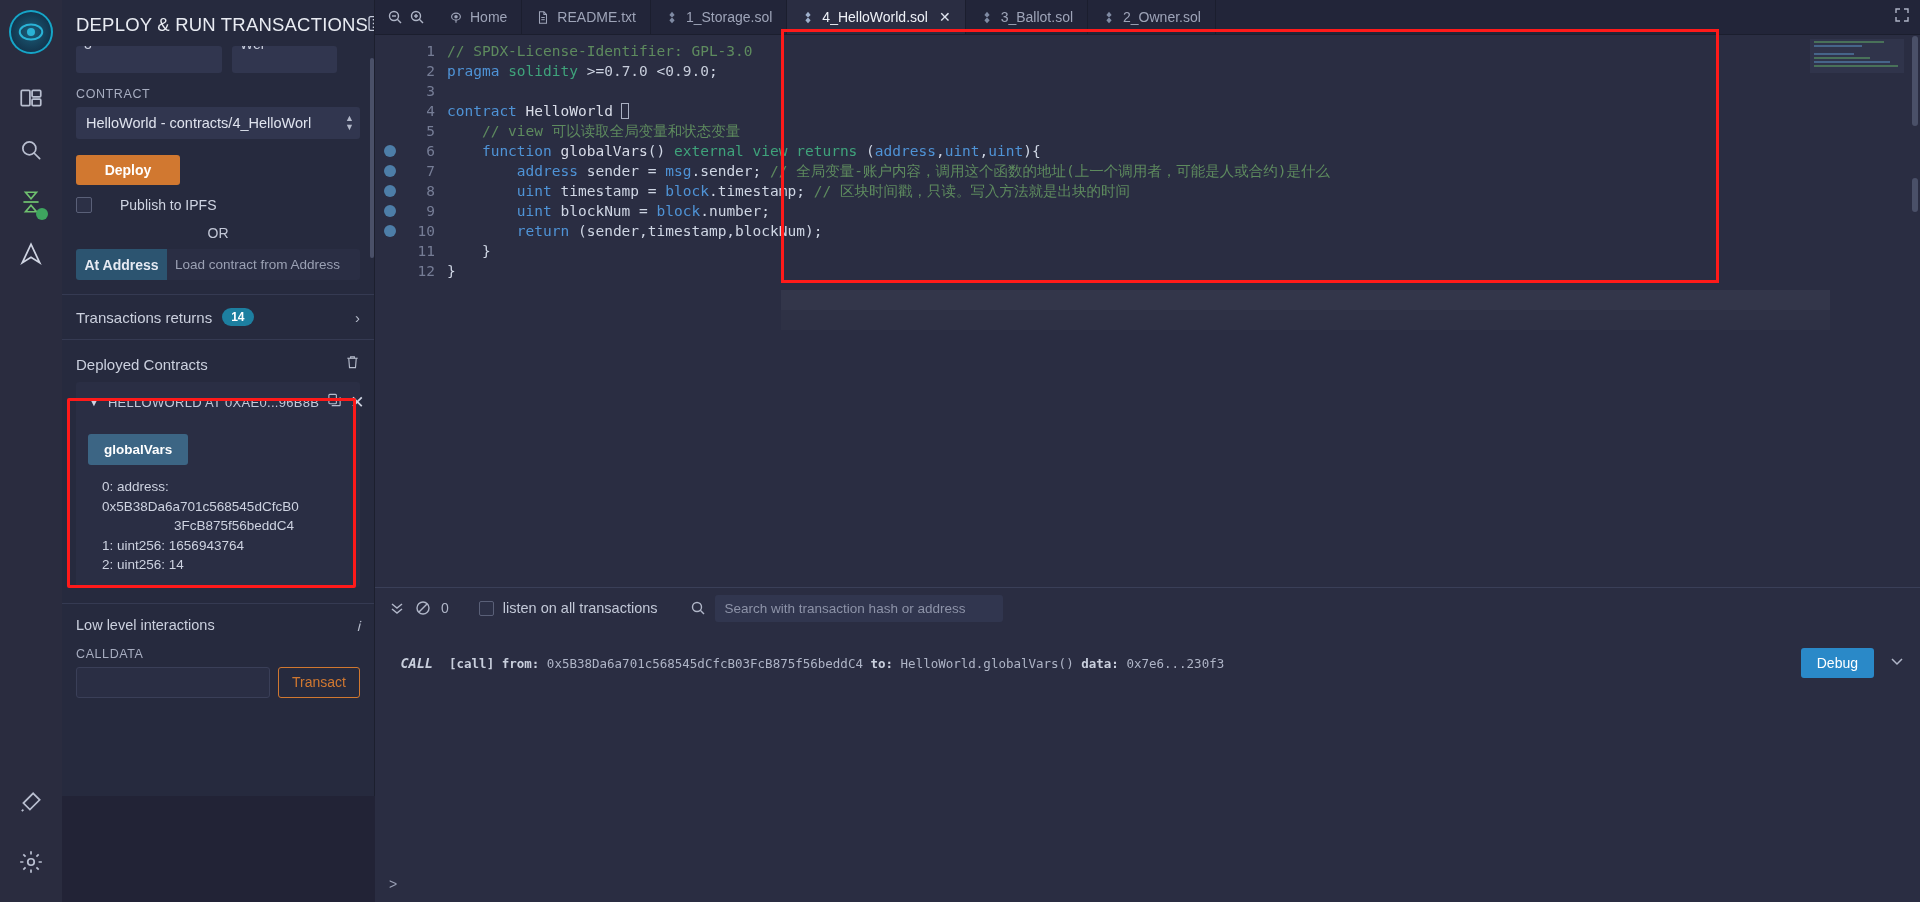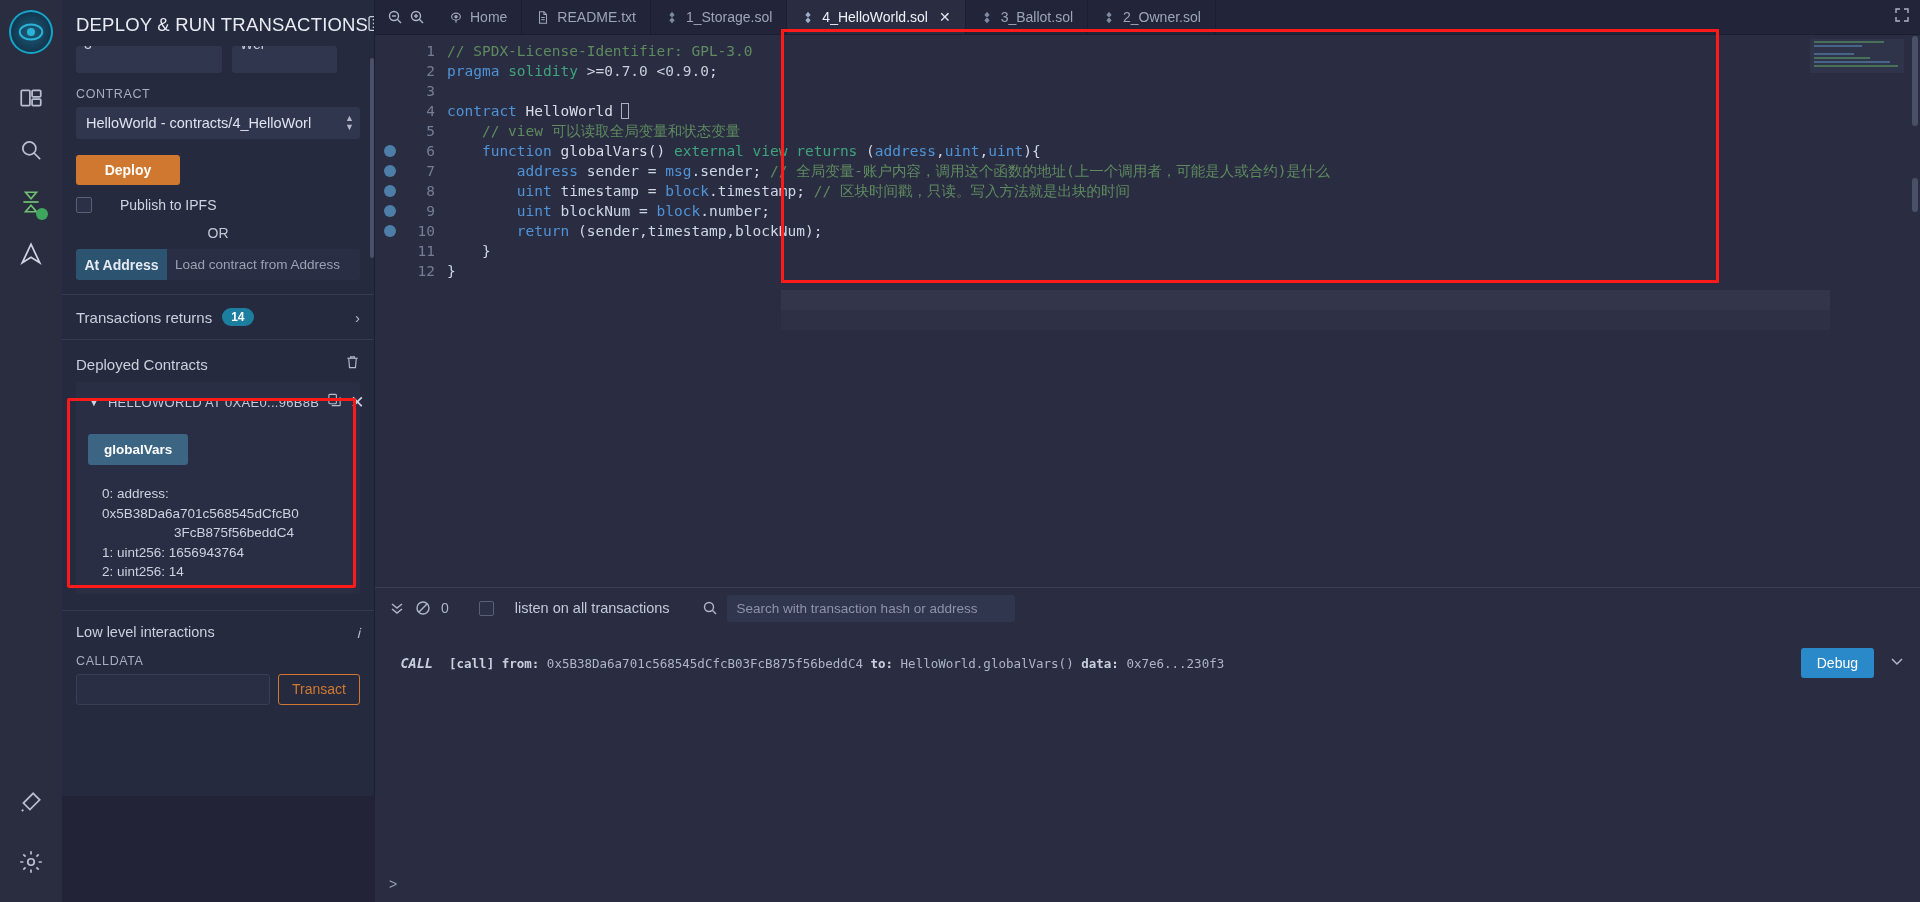--- a/index.html
+++ b/index.html
@@ -157,21 +157,21 @@
   .inst-ic { color: #b8bdcd; cursor: pointer; }
   .inst-ic svg { width: 15px; height: 16px; }
   .inst-x { color: #cfd4e2; font-size: 17px; cursor: pointer; line-height: 1; }
 
   .btn-fn {
     margin-top: 22px; background: #3c6584; border: none; border-radius: 3px;
     color: #fff; font-size: 13.5px; font-weight: bold;
     padding: 8px 16px; cursor: pointer;
     font-family: "Liberation Sans", sans-serif;
   }
-  .ret-list { margin-top: 19px; }
+  .ret-list { margin-top: 12px; }
   .ret {
     color: #cdd2e0; font-size: 13.5px; line-height: 1.45;
     padding-left: 14px;
   }
   .ret-wrap { padding-left: 72px; }
 
   .lli-head {
     display: flex; align-items: center; margin-top: 16px;
     border-top: 1px solid #353a52; padding-top: 12px;
     margin-left: -14px; margin-right: -14px; padding-left: 14px; padding-right: 14px;
@@ -261,21 +261,21 @@
   }
   .sel-line { position: absolute; left: 406px; top: 255px; width: 1049px; height: 20px; background: rgba(255,255,255,0.045); }
   .sel-line2 { position: absolute; left: 406px; top: 275px; width: 1049px; height: 20px; background: rgba(255,255,255,0.02); }
 
   
   .term { flex: 1; background: #2a2d42; border-top: 1px solid #3a3f58; display: flex; flex-direction: column; }
   .term-bar { height: 40px; display: flex; align-items: center; gap: 10px; padding: 0 14px; }
   .term-bar .ic { color: #b0b6c8; cursor: pointer; display: flex; }
   .term-bar .ic svg { width: 16px; height: 16px; }
   .term-count { color: #b0b6c8; font-size: 14px; }
-  .listen-wrap { display: flex; align-items: center; gap: 21px; margin-left: 20px; }
+  .listen-wrap { display: flex; align-items: center; gap: 9px; margin-left: 20px; }
   .listen-chk { width: 15px; height: 15px; border: 1px solid #5a6078; background: #2c3046; border-radius: 2px; cursor: pointer; }
   .listen-lbl { color: #c3c9d8; font-size: 14.5px; }
   .term-search-wrap { display: flex; align-items: center; gap: 9px; margin-left: 22px; flex: 1; }
   .term-search {
     width: 288px; height: 27px; background: #31364f; border: none; border-radius: 3px;
     color: #b9bfd0; font-size: 13.5px; padding: 0 10px;
     font-family: "Liberation Sans", sans-serif;
   }
   .term-search::placeholder { color: #8d93a8; }
 

